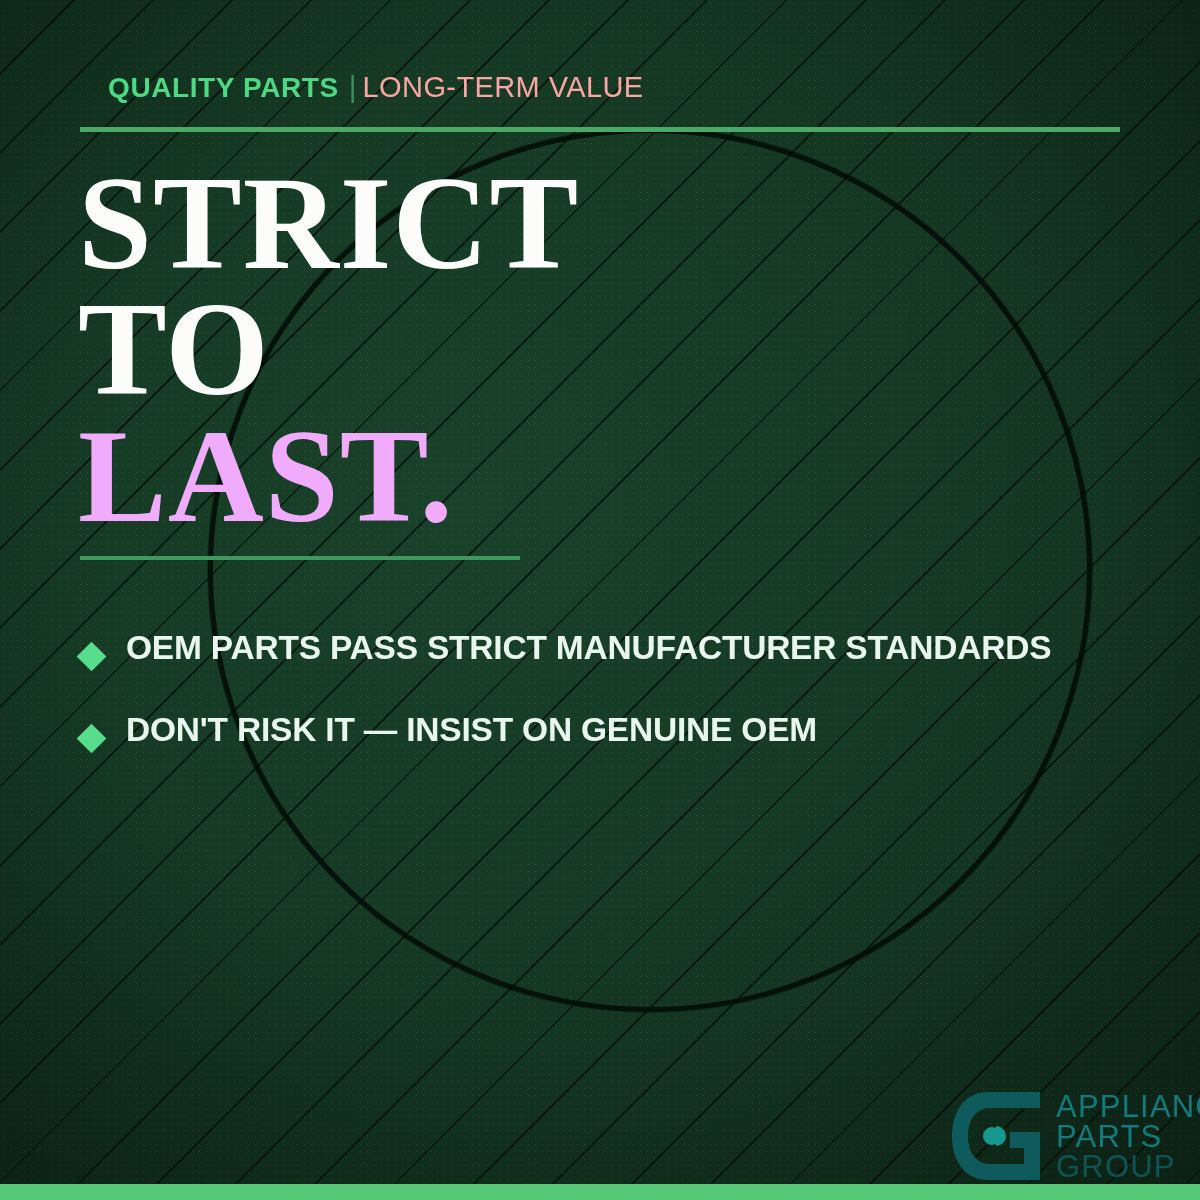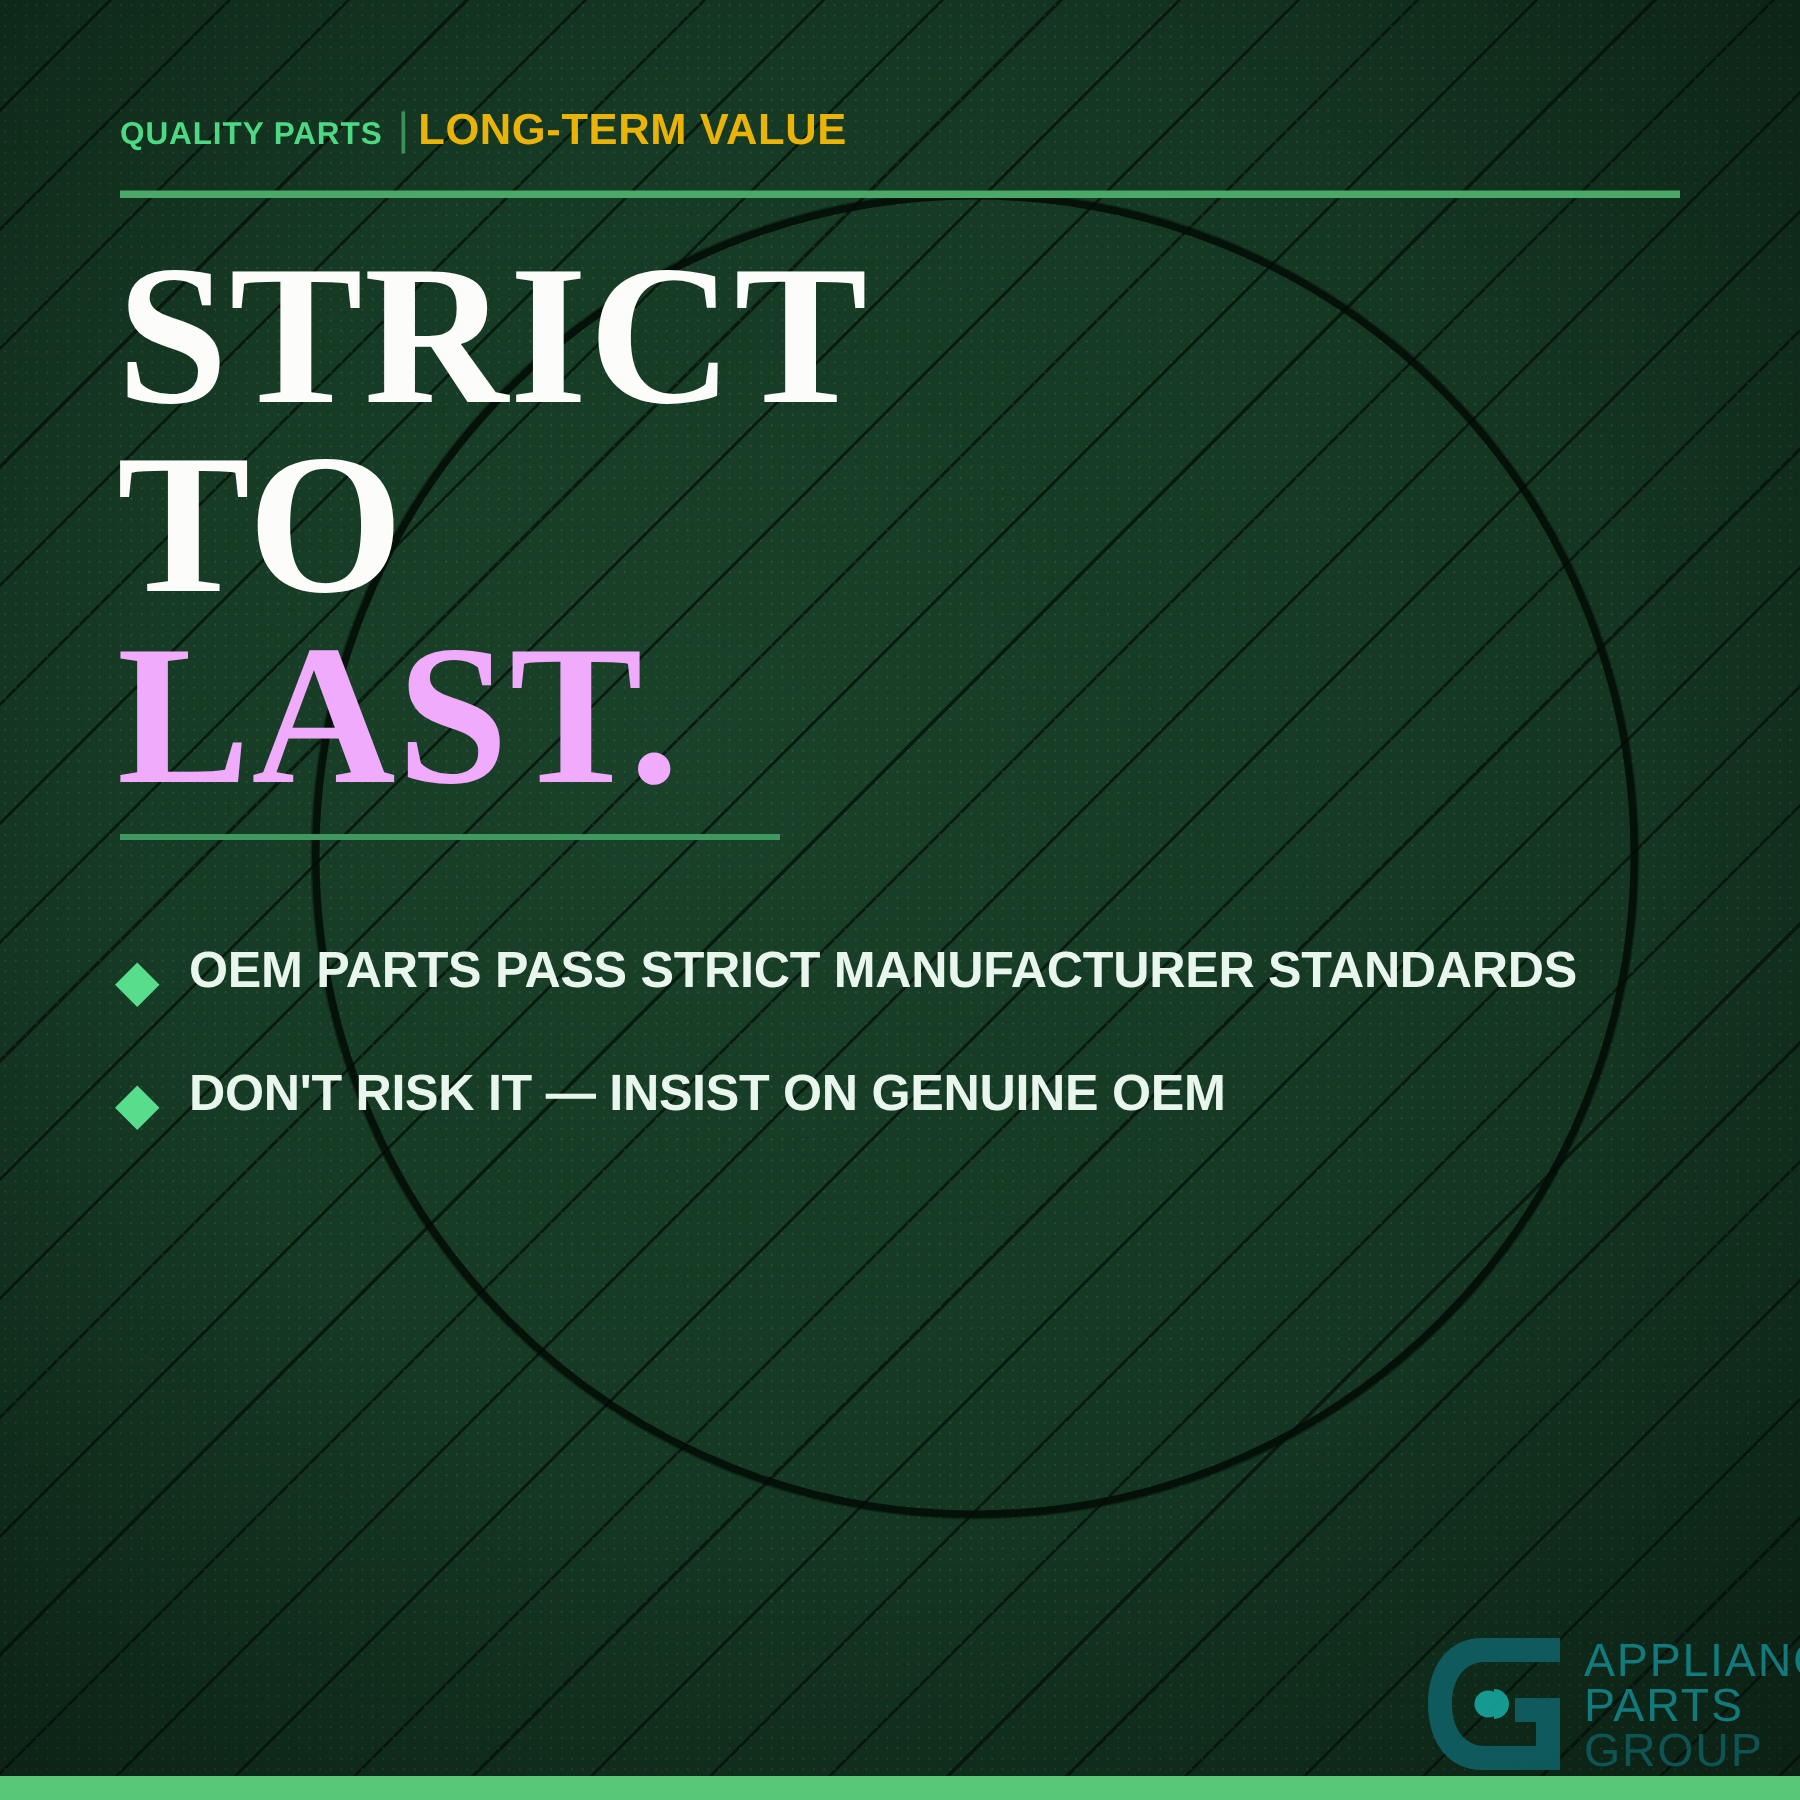--- a/index.html
+++ b/index.html
@@ -65,33 +65,34 @@
   
   .content { position:absolute; inset:0; }
 
   
   .eyebrow {
     position:absolute; left:80px; top:72px;
     white-space:nowrap;
     line-height:1;
   }
   .eyebrow-main {
-    font-size:21px; font-weight:bold;
+    font-size:28px; font-weight:bold;
     letter-spacing:.6px;
     color:#4ED884;
+    margin-left:28px;
   }
   .eyebrow-sep {
     font-size:30px; font-weight:400;
     color:#3E9059;
     margin:0 6px 0 10px;
   }
   .eyebrow-sub {
-    font-size:29px; font-weight:700;
+    font-size:29px; font-weight:400;
     letter-spacing:.4px;
-    color:#eab308;
+    color:#fca5a5;
   }
 
   .rule-top {
     position:absolute; left:80px; top:127px;
     width:1040px; height:5px;
     background:#4AA967;
   }
 
   
   .headline {

